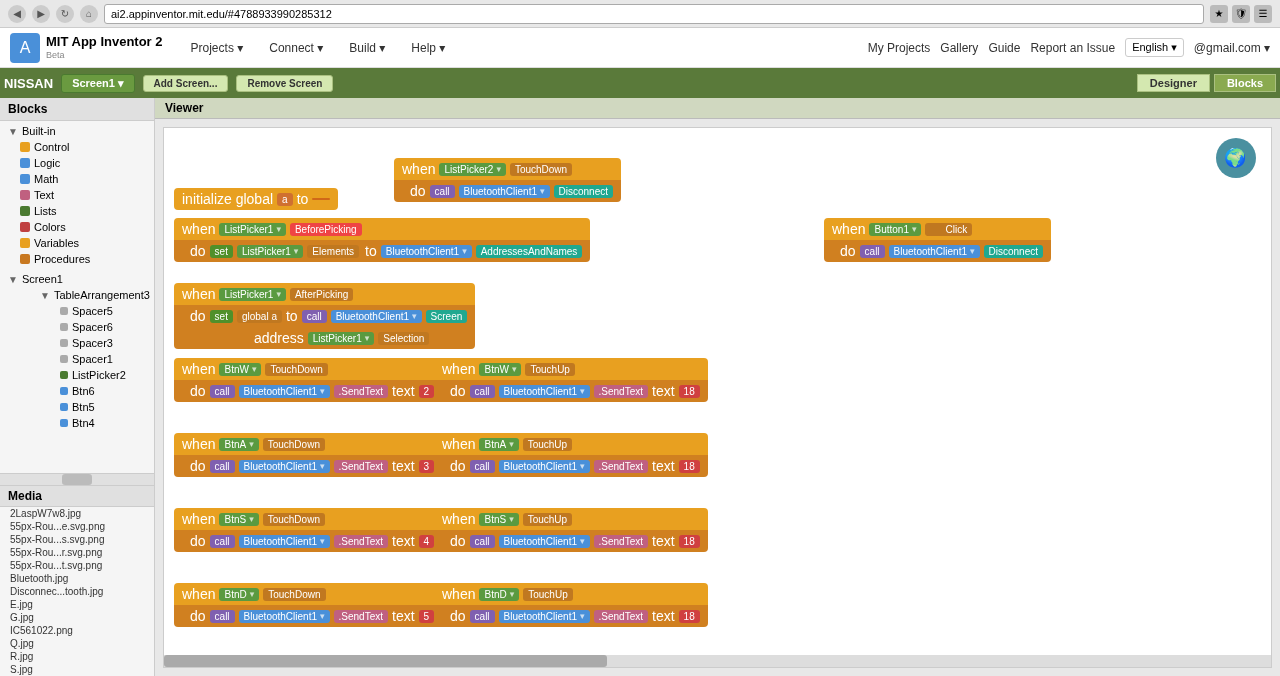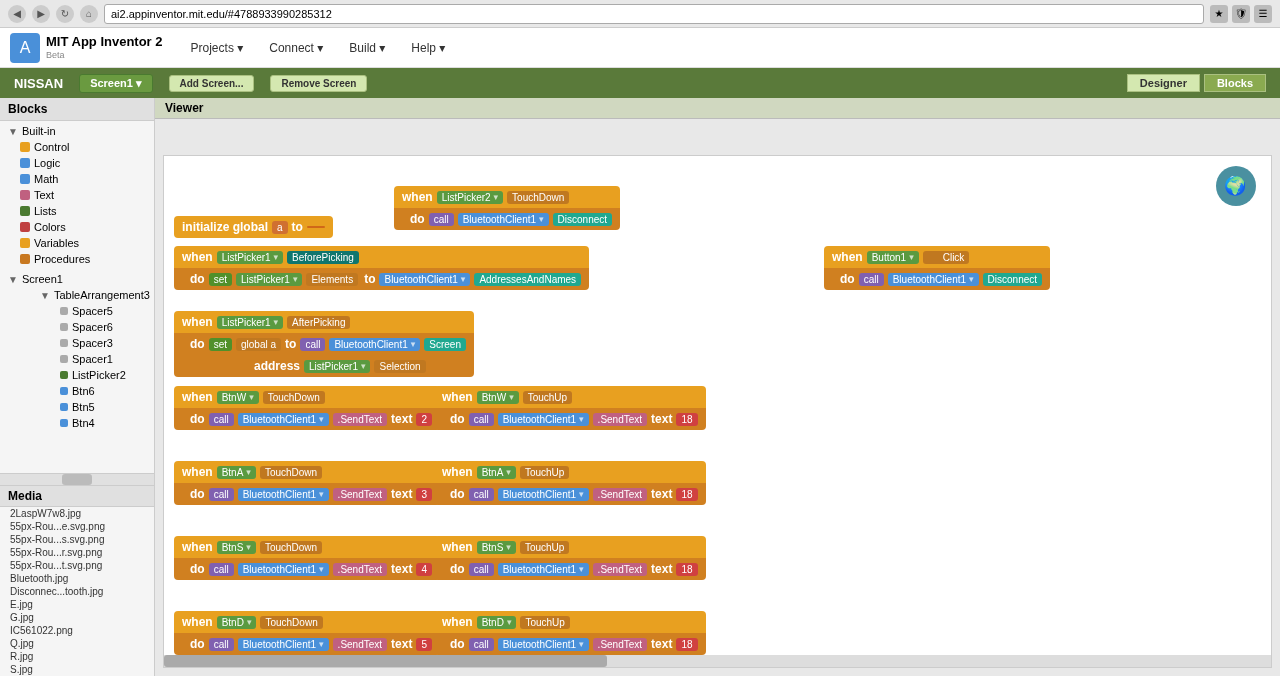--- a/index.html
+++ b/index.html
@@ -59,22 +59,22 @@
     .nav-right { margin-left: auto; display: flex; align-items: center; gap: 10px; font-size: 12px; }
     .nav-right-link { color: #333; cursor: pointer; }
     .lang-selector { border: 1px solid #ccc; padding: 2px 6px; border-radius: 3px; font-size: 11px; }
 
     
     .project-bar {
       background: #5a7a3a;
       height: 30px;
       display: flex;
       align-items: center;
-      padding: 0 14px;
-      gap: 16px;
+      padding: 0 4px;
+      gap: 8px;
       color: white;
       font-size: 13px; font-weight: bold;
     }
     .screen-tab {
       background: #6a9a40;
       border: 1px solid #4a7a30;
       color: white;
       padding: 2px 10px;
       border-radius: 3px;
       font-size: 11px;
@@ -178,21 +178,20 @@
     .media-list { overflow-y: auto; max-height: 180px; }
     .media-item { padding: 1px 10px; font-size: 10px; cursor: pointer; color: #333; }
 
     
     .viewer {
       flex: 1;
       background: #e8e8e8;
       display: flex;
       flex-direction: column;
       overflow: hidden;
-      gap: 28px;
     }
     .viewer-header {
       background: #d0d8c0;
       padding: 3px 10px;
       font-size: 12px;
       font-weight: bold;
       border-bottom: 1px solid #bbb;
     }
     .viewer-canvas {
       flex: 1;
@@ -224,21 +223,21 @@
       background: #d08020;
       min-height: 22px;
     }
     .do-row2 {
       display: flex; align-items: center; gap: 4px;
       padding: 3px 8px 3px 16px;
       background: #d08020;
       min-height: 22px;
       border-radius: 0 0 4px 4px;
     }
-    .block-label { color: white; font-size: 12px; font-weight: bold; }
+    .block-label { color: white; font-size: 14px; }
     .chip {
       display: inline-flex; align-items: center;
       border-radius: 3px;
       padding: 1px 5px;
       font-size: 10px;
       color: white;
       gap: 3px;
     }
     .chip-blue { background: #4a90d9; }
     .chip-green { background: #5a9a40; }
@@ -282,20 +281,28 @@
     <div class="logo-icon">A</div>
     <div>
       <div class="logo-text">MIT App Inventor 2</div>
       <div class="logo-beta">Beta</div>
     </div>
   </div>
   <div class="nav-menu-item">Projects ▾</div>
   <div class="nav-menu-item">Connect ▾</div>
   <div class="nav-menu-item">Build ▾</div>
   <div class="nav-menu-item">Help ▾</div>
+  <div class="nav-right">
+    <span class="nav-right-link">My Projects</span>
+    <span class="nav-right-link">Gallery</span>
+    <span class="nav-right-link">Guide</span>
+    <span class="nav-right-link">Report an Issue</span>
+    <span class="lang-selector">English ▾</span>
+    <span class="nav-right-link">@gmail.com ▾</span>
+  </div>
 </div>
 
 <div class="project-bar">
   <span>NISSAN</span>
   <div class="screen-tab">Screen1 ▾</div>
   <div class="screen-btn">Add Screen...</div>
   <div class="screen-btn">Remove Screen</div>
   <div class="designer-blocks">
     <div class="mode-btn inactive">Designer</div>
     <div class="mode-btn active">Blocks</div>
@@ -442,21 +449,21 @@
             <span class="chip chip-purple">call</span>
             <span class="chip chip-blue">BluetoothClient1 <span class="chip-small-arrow">▾</span></span>
             <span class="chip chip-teal">Disconnect</span>
           </div>
         </div>
 
         <div style="position:absolute; top:90px; left:10px;">
           <div class="event-row">
             <span class="block-label">when</span>
             <span class="chip chip-green">ListPicker1 <span class="chip-small-arrow">▾</span></span>
-            <span class="chip chip-orange" style="background:#0f766e;">BeforePicking</span>
+            <span class="chip chip-orange" style="background:#ef4444;">BeforePicking</span>
           </div>
           <div class="do-row2">
             <span class="block-label">do</span>
             <span class="chip chip-green" style="background:#50902a;">set</span>
             <span class="chip chip-green">ListPicker1 <span class="chip-small-arrow">▾</span></span>
             <span class="chip chip-orange" style="background:#c07820; margin-right:2px;">Elements</span>
             <span class="block-label">to</span>
             <span class="chip chip-blue">BluetoothClient1 <span class="chip-small-arrow">▾</span></span>
             <span class="chip chip-teal">AddressesAndNames</span>
           </div>

